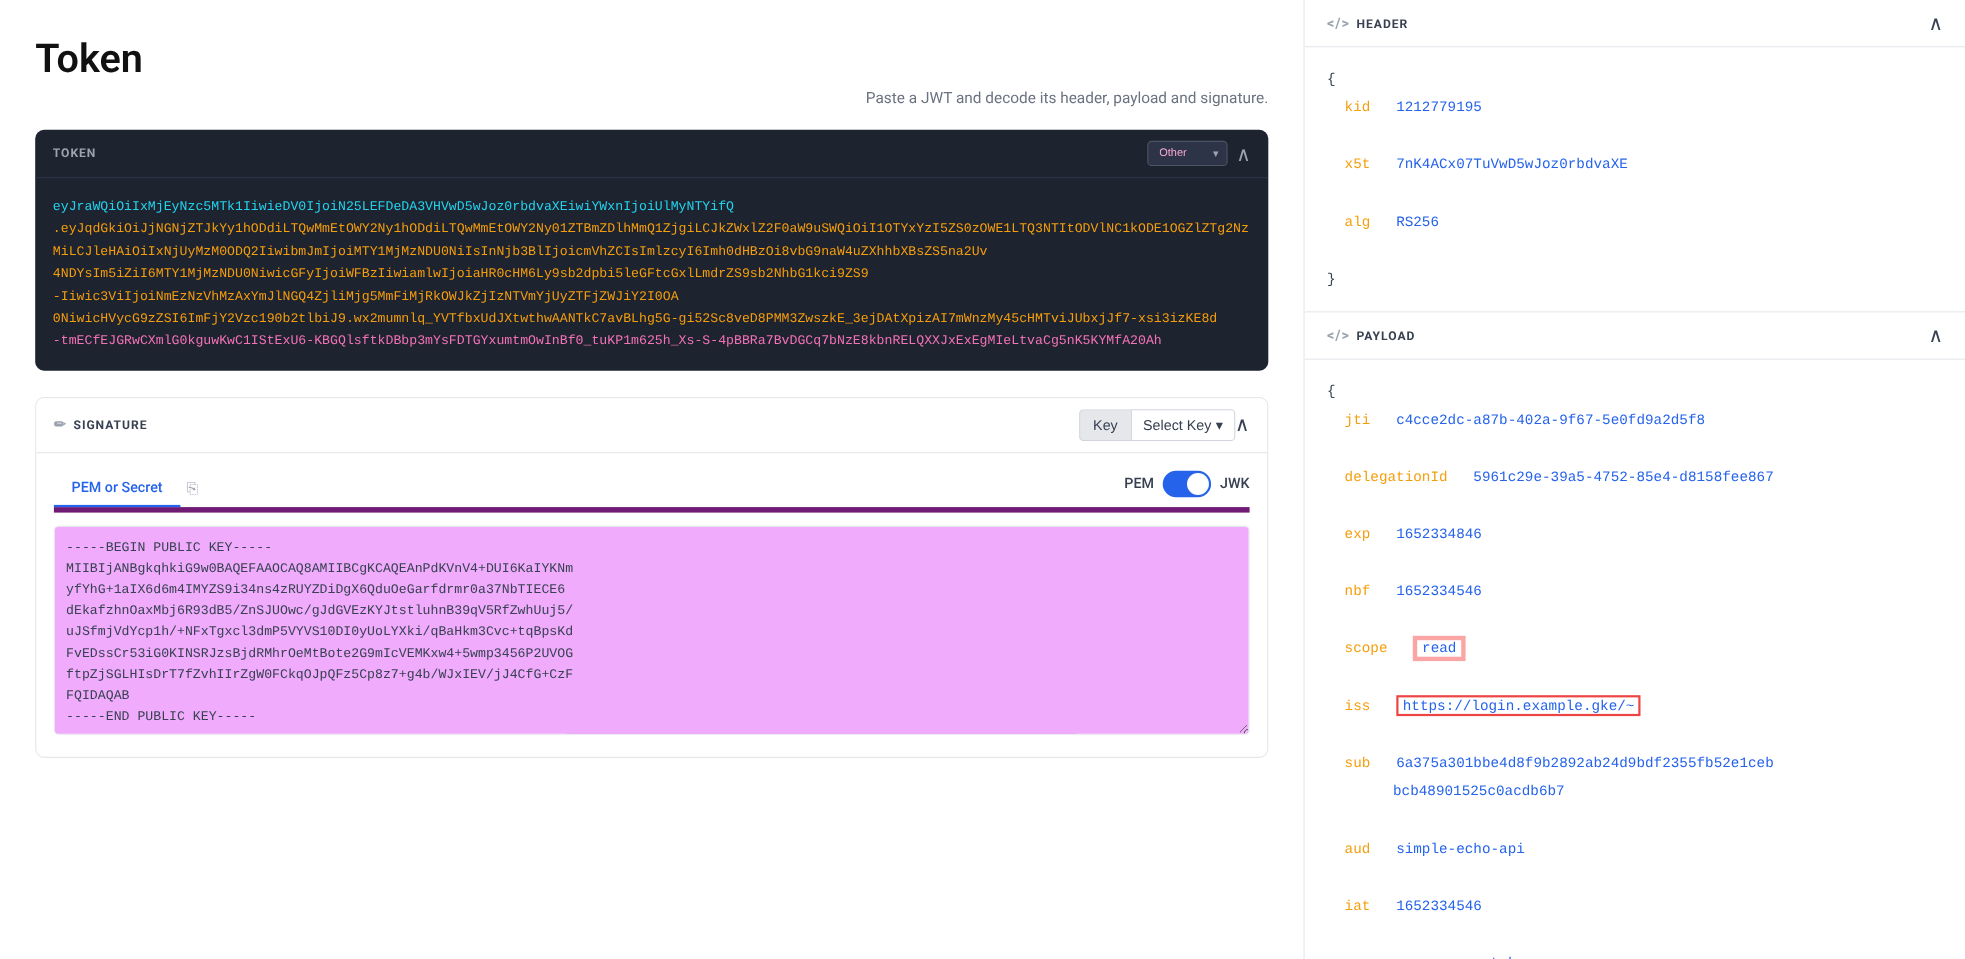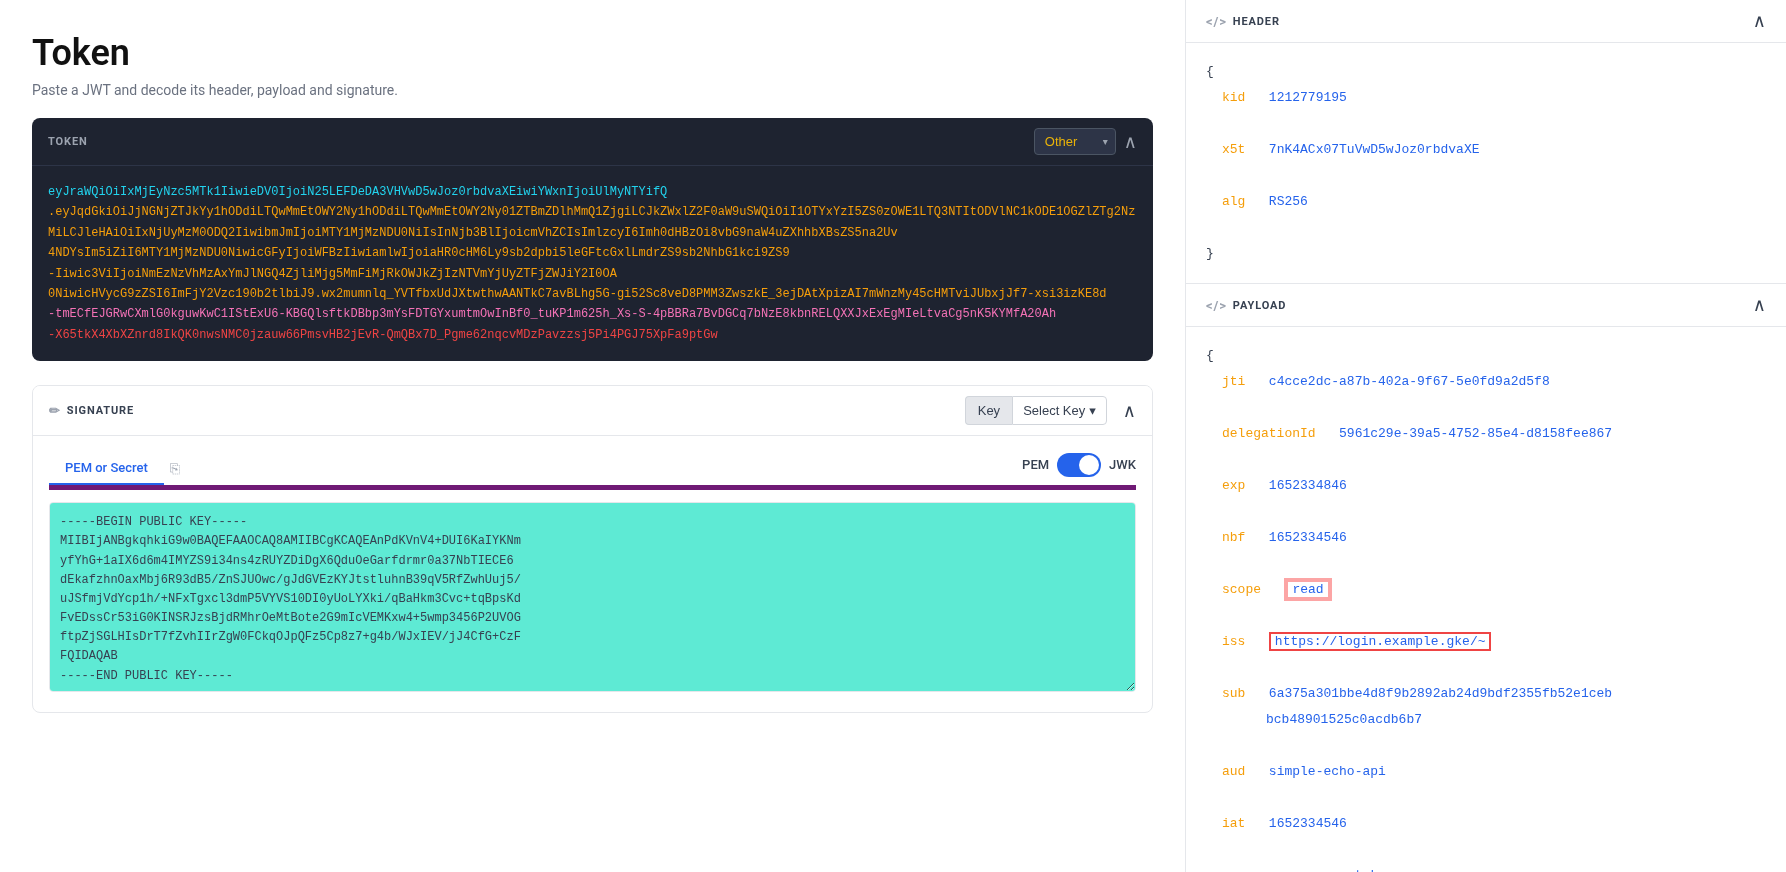--- a/index.html
+++ b/index.html
@@ -23,20 +23,21 @@
       font-size: 36px;
       font-weight: 600;
       color: #111;
       margin-bottom: 8px;
     }
 
     .page-subtitle {
       font-size: 14px;
       color: #6b7280;
       margin-bottom: 20px;
+      text-align: right;
     }
 
     
     .token-section {
       background: #1e2330;
       border-radius: 8px;
       margin-bottom: 24px;
       overflow: hidden;
     }
 
@@ -76,22 +77,22 @@
     .dropdown-wrapper {
       position: relative;
       display: flex;
       align-items: center;
     }
 
     .dropdown-wrapper select {
       background: #2d3447;
       border: 1px solid #4b5563;
       border-radius: 4px;
-      color: #eab308;
-      font-size: 13px;
+      color: #f9a8d4;
+      font-size: 10px;
       padding: 5px 30px 5px 10px;
       appearance: none;
       cursor: pointer;
     }
 
     .dropdown-arrow {
       position: absolute;
       right: 8px;
       pointer-events: none;
       color: #9ca3af;
@@ -265,21 +266,21 @@
     .pem-textarea {
       width: 100%;
       height: 190px;
       font-family: 'Courier New', monospace;
       font-size: 12px;
       border: 1px solid #e5e7eb;
       border-radius: 4px;
       padding: 10px;
       resize: vertical;
       color: #374151;
-      background: #5eead4;
+      background: #f0abfc;
       line-height: 1.6;
     }
 
     
     .right-panel {
       width: 600px;
       min-width: 600px;
       padding: 0;
       overflow-y: auto;
       background: #fff;
@@ -358,31 +359,30 @@
         <button class="collapse-btn">∧</button>
       </div>
     </div>
     <div class="token-body">
       <span class="c-teal">eyJraWQiOiIxMjEyNzc5MTk1IiwieDV0IjoiN25LEFDeDA3VHVwD5wJoz0rbdvaXEiwiYWxnIjoiUlMyNTYifQ</span><br>
       <span class="c-yellow">.eyJqdGkiOiJjNGNjZTJkYy1hODdiLTQwMmEtOWY2Ny1hODdiLTQwMmEtOWY2Ny01ZTBmZDlhMmQ1ZjgiLCJkZWxlZ2F0aW9uSWQiOiI1OTYxYzI5ZS0zOWE1LTQ3NTItODVlNC1kODE1OGZlZTg2NzMiLCJleHAiOiIxNjUyMzM0ODQ2IiwibmJmIjoiMTY1MjMzNDU0NiIsInNjb3BlIjoicmVhZCIsImlzcyI6Imh0dHBzOi8vbG9naW4uZXhhbXBsZS5na2Uv</span><br>
       <span class="c-yellow">4NDYsIm5iZiI6MTY1MjMzNDU0NiwicGFyIjoiWFBzIiwiamlwIjoiaHR0cHM6Ly9sb2dpbi5leGFtcGxlLmdrZS9sb2NhbG1kci9ZS9</span><br>
       <span class="c-yellow">-Iiwic3ViIjoiNmEzNzVhMzAxYmJlNGQ4ZjliMjg5MmFiMjRkOWJkZjIzNTVmYjUyZTFjZWJiY2I0OA</span><br>
       <span class="c-yellow">0NiwicHVycG9zZSI6ImFjY2Vzc190b2tlbiJ9.wx2mumnlq_YVTfbxUdJXtwthwAANTkC7avBLhg5G-gi52Sc8veD8PMM3ZwszkE_3ejDAtXpizAI7mWnzMy45cHMTviJUbxjJf7-xsi3izKE8d</span><br>
       <span class="c-pink">-tmECfEJGRwCXmlG0kguwKwC1IStExU6-KBGQlsftkDBbp3mYsFDTGYxumtmOwInBf0_tuKP1m625h_Xs-S-4pBBRa7BvDGCq7bNzE8kbnRELQXXJxExEgMIeLtvaCg5nK5KYMfA20Ah</span><br>
-      <span class="c-red">-X65tkX4XbXZnrd8IkQK0nwsNMC0jzauw66PmsvHB2jEvR-QmQBx7D_Pgme62nqcvMDzPavzzsj5Pi4PGJ75XpFa9ptGw</span>
     </div>
   </div>
 
   <div class="signature-section">
     <div class="signature-header">
       <span class="signature-label">
         <span class="code-icon">✏</span>
         <span>SIGNATURE</span>
       </span>
-      <div style="display:flex;align-items:center;gap:16px;justify-content:flex-end;">
+      <div style="display:flex;align-items:center;gap:0;justify-content:flex-end;">
         <div class="key-controls">
           <button class="key-btn">Key</button>
           <button class="select-key-btn">
             <span>Select Key</span>
             <span>▾</span>
           </button>
         </div>
         <button class="collapse-btn" style="color:#374151;">∧</button>
       </div>
     </div>

